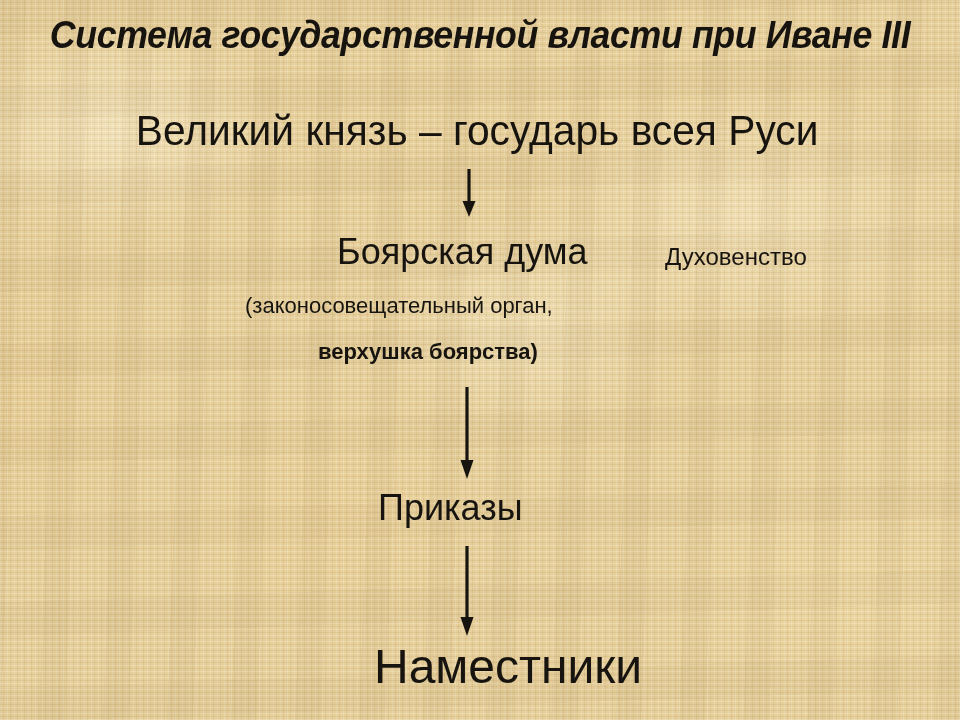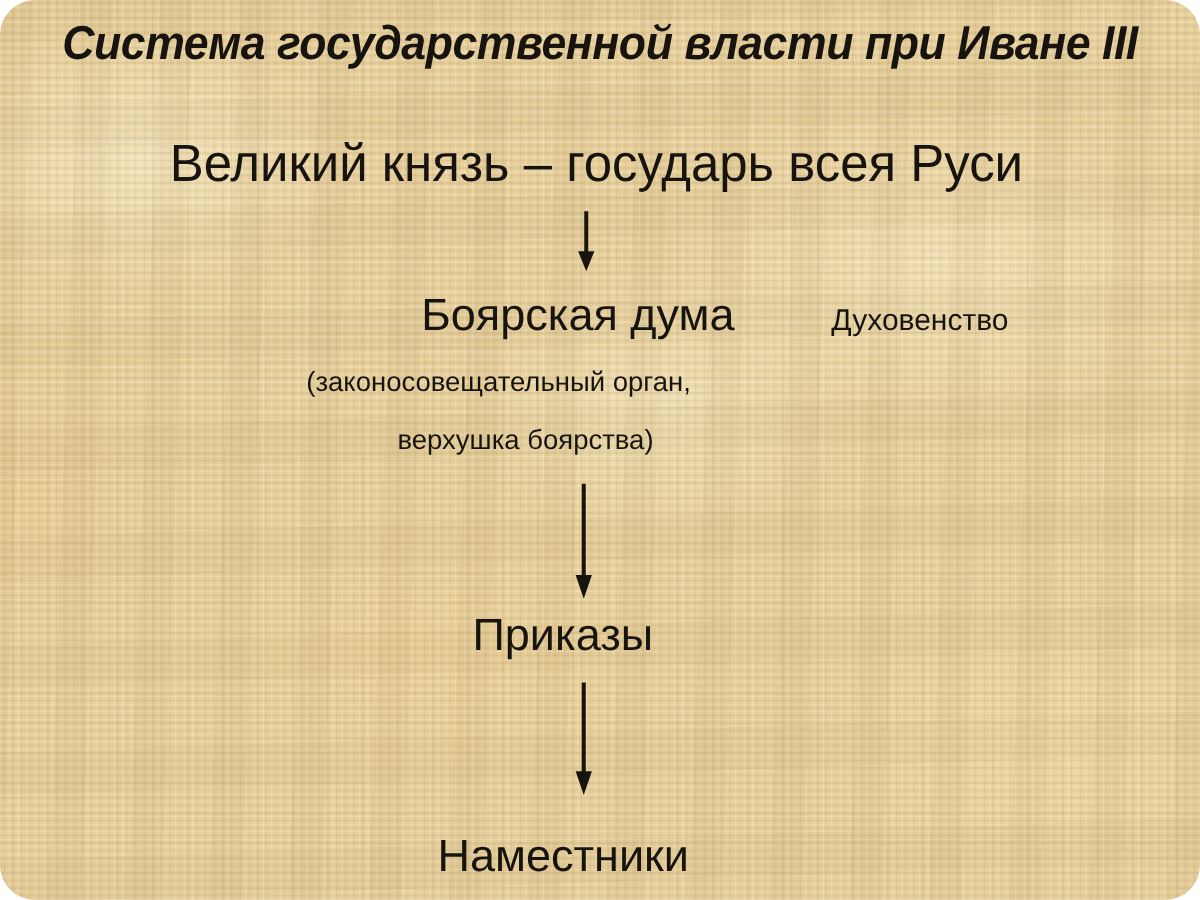--- a/index.html
+++ b/index.html
@@ -12,21 +12,20 @@
     overflow: hidden;
     font-family: "Liberation Sans", sans-serif;
   }
 
   #slide {
     position: relative;
     width: 960px;
     height: 720px;
     overflow: hidden;
     background-color: #e6cf9b;
-    border-radius: 28px;
   }
 
   
   .tex {
     position: absolute;
     inset: 0;
     pointer-events: none;
   }
   .tex-v {
     background-image:
@@ -114,20 +113,21 @@
   #node-duma-note-1 {
     left: 245px;
     top: 295px;
     font-size: 22px;
   }
 
   #node-duma-note-2 {
     left: 318px;
     top: 341px;
     font-size: 22px;
+    font-weight: bold;
   }
 
   #node-clergy {
     left: 665px;
     top: 245px;
     font-size: 24px;
   }
 
   #node-clergy-note {
     left: 661px;
@@ -135,24 +135,23 @@
     font-size: 34px;
   }
 
   #node-prikazy {
     left: 378px;
     top: 490px;
     font-size: 36px;
   }
 
   #node-namestniki {
-    left: 350px;
+    left: 374px;
     top: 643px;
-    font-size: 36px;
-    margin-top: 24px;
+    font-size: 48px;
   }
 
   
   .arrow {
     position: absolute;
   }
   #arrow-prince-to-duma { left: 452px; top: 168px; }
   #arrow-duma-to-prikazy { left: 450px; top: 386px; }
   #arrow-prikazy-to-namestniki { left: 450px; top: 545px; }
 </style>

